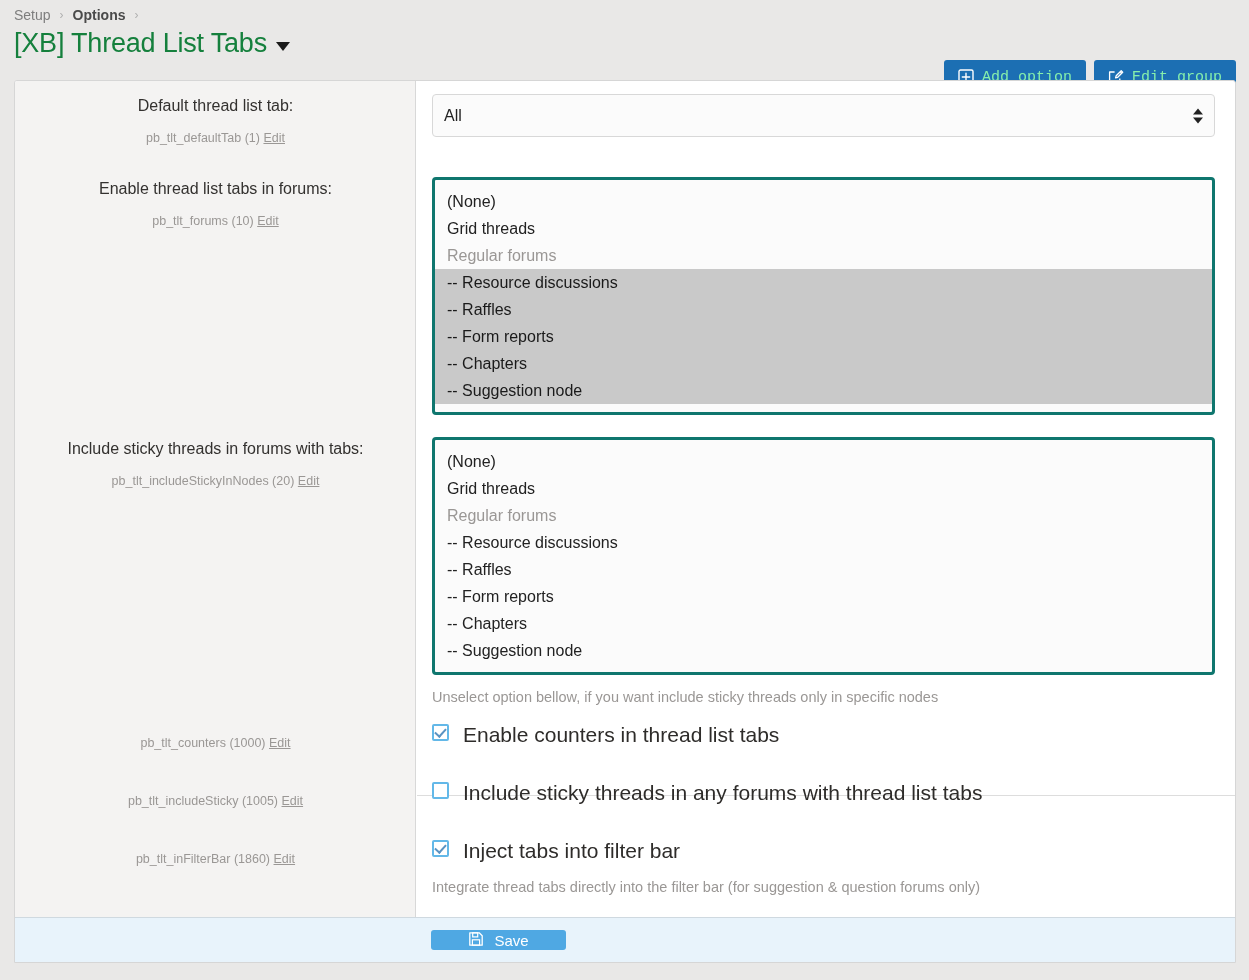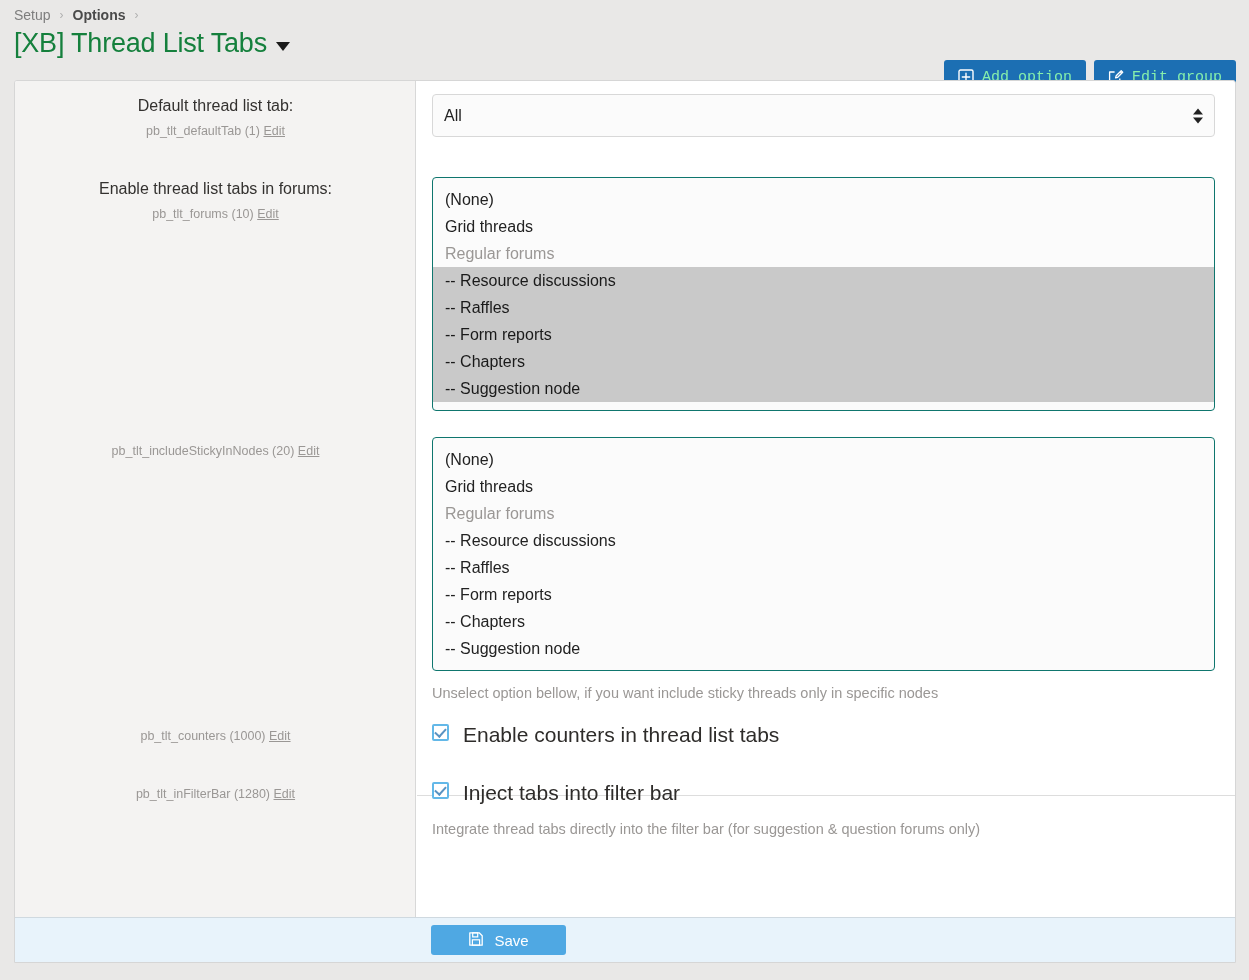--- a/index.html
+++ b/index.html
@@ -84,21 +84,21 @@
   }
   .row .ctl {
     flex: 1 1 auto;
     padding: 13px 20px 0 16px;
     min-width: 0;
   }
   .lab-title {
     font-size: 16px; color: #33312f; line-height: 1.45;
   }
   .lab-meta {
-    font-size: 12.5px; color: #9a9795; margin-top: 6px; line-height: 1.4;
+    font-size: 12.5px; color: #9a9795; margin-top: 13px; line-height: 1.4;
   }
   .lab-meta a { color: #9a9795; text-decoration: underline; }
 
   
   .select-wrap { position: relative; }
   select.single {
     width: 100%; height: 43px;
     font-size: 16px; font-family: inherit; color: #222;
     background: #fbfbfb;
     border: 1px solid #d8d8d8; border-radius: 4px;
@@ -117,21 +117,21 @@
     border-left: 5px solid transparent; border-right: 5px solid transparent;
     border-bottom: 6px solid #222;
   }
   .sel-arrows i.dn {
     border-left: 5px solid transparent; border-right: 5px solid transparent;
     border-top: 6px solid #222;
   }
 
   
   .listbox {
-    border: 1px solid #0f766e; border-radius: 4px;
+    border: 3px solid #0f766e; border-radius: 4px;
     background: #fbfbfb;
     padding: 8px 0 8px 0;
     font-size: 16px; color: #222;
     overflow: hidden;
   }
   .listbox .opt {
     padding: 3px 12px; line-height: 21px;
     white-space: nowrap; cursor: pointer;
   }
   .listbox .opt.group { color: #9a9795; }
@@ -167,21 +167,21 @@
   
   .panel-footer {
     position: absolute; left: 0; right: 0; bottom: 0;
     height: 45px; background: #e8f3fb;
     border-top: 1px solid #cfd9e0;
     display: flex; align-items: center;
     padding-left: 416px;
   }
   .btn-save {
     background: #4fa8e3; color: #fff; border: none; border-radius: 3px;
-    height: 30px; padding: 0 22px;
+    height: 20px; padding: 0 22px;
     display: inline-flex; align-items: center; gap: 10px;
     font-size: 15px; font-family: inherit; cursor: pointer;
     min-width: 135px; justify-content: center;
   }
 </style>
 </head>
 <body>
 
 <div class="page">
 
@@ -265,20 +265,21 @@
                 <div class="opt sel">-- Raffles</div>
                 <div class="opt sel">-- Form reports</div>
                 <div class="opt sel">-- Chapters</div>
                 <div class="opt sel">-- Suggestion node</div>
               </div>
           </div>
         </div>
 
         <div class="row" style="height:282px">
           <div class="lab">
+            <div class="lab-title">Include sticky threads in forums with tabs:</div>
             <div class="lab-meta">
               <span>pb_tlt_includeStickyInNodes (20)</span>
               <a href="#">Edit</a>
             </div>
           </div>
           <div class="ctl">
             <div class="listbox" id="sticky-list">
                 <div class="opt">(None)</div>
                 <div class="opt">Grid threads</div>
                 <div class="opt group">Regular forums</div>
@@ -302,25 +303,39 @@
             </div>
           </div>
           <div class="ctl">
             <div class="cb-line">
               <span class="cbox on"></span>
               <span class="cb-label">Enable counters in thread list tabs</span>
             </div>
           </div>
         </div>
 
+        <div class="row cb" style="height:58px">
+          <div class="lab">
+            <div class="lab-meta">
+              <span>pb_tlt_includeSticky (1005)</span>
+              <a href="#">Edit</a>
+            </div>
+          </div>
+          <div class="ctl">
+            <div class="cb-line">
+              <span class="cbox"></span>
+              <span class="cb-label">Include sticky threads in any forums with thread list tabs</span>
+            </div>
+          </div>
+        </div>
 
         <div class="row cb" style="height:80px">
           <div class="lab">
             <div class="lab-meta">
-              <span>pb_tlt_inFilterBar (1280)</span>
+              <span>pb_tlt_inFilterBar (1860)</span>
               <a href="#">Edit</a>
             </div>
           </div>
           <div class="ctl">
             <div class="cb-line">
               <span class="cbox on"></span>
               <span class="cb-label">Inject tabs into filter bar</span>
             </div>
             <div class="cb-desc">Integrate thread tabs directly into the filter bar (for suggestion &amp; question forums only)</div>
           </div>

